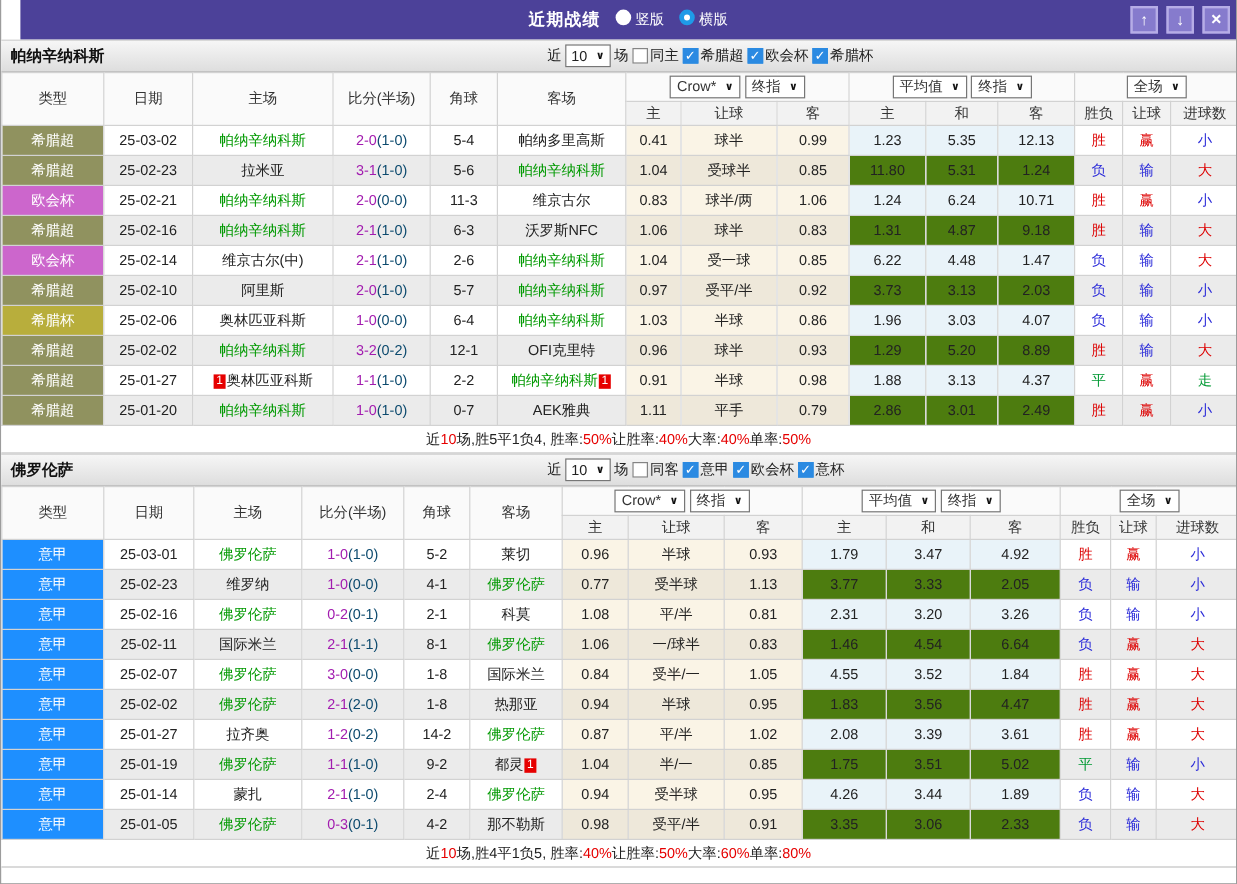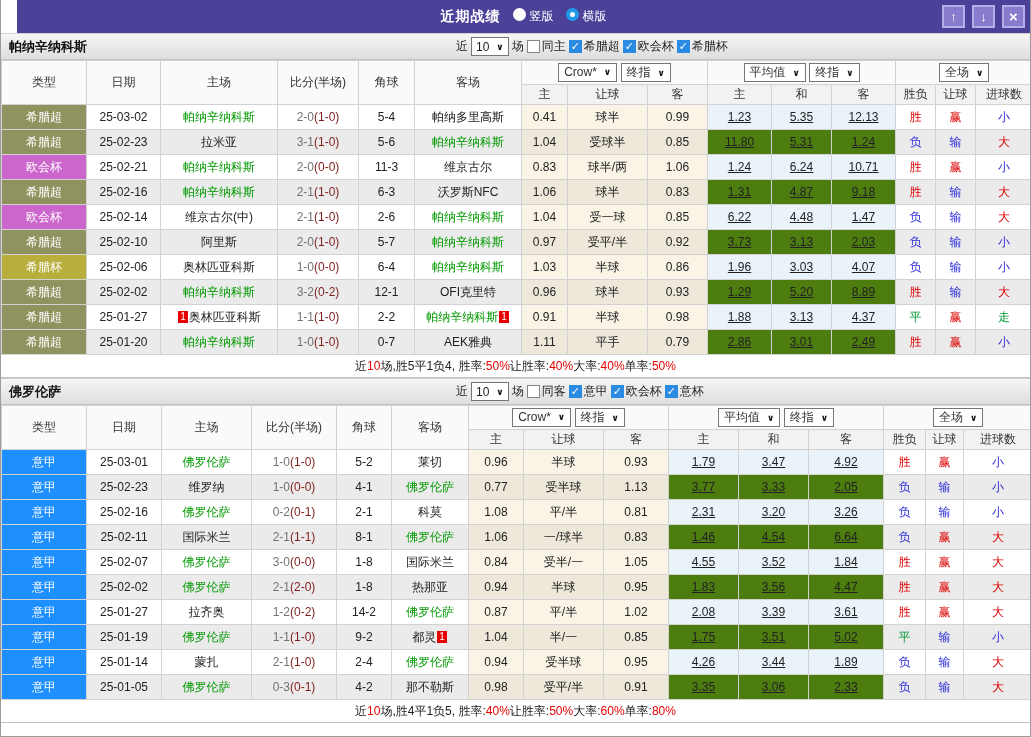--- a/index.html
+++ b/index.html
@@ -34,25 +34,25 @@
   table { border-collapse:collapse; table-layout:fixed; width:1031px; }
   th, td { border:1px solid #d2d2d2; text-align:center; padding:0; height:25px; overflow:hidden; white-space:nowrap; }
   thead th { background:#f0f0f0; font-weight:normal; color:#333; }
   thead tr.ddrow th { background:#fafafa; height:24px; }
   thead tr.subrow th { height:20px; background:#f2f2f2; }
   tbody tr { background:#fff; }
   tbody tr.alt { background:#ebebeb; }
   td.type { color:#fff; }
   td.as { background:#faf4e6; }
   tr.alt td.as { background:#eee8da; }
-  td.eu { background:#e9f3f9;text-decoration:underline; }
+  td.eu { background:#e9f3f9; }
   tr.alt td.eu { background:#4d7c0f; }
   .focus { color:#009900; }
-  .score-main { color:#737373; }
-  .score-half { color:#7f1d1d; }
+  .score-main { color:#a21caf; }
+  .score-half { color:#0c4a6e; }
   .r { color:#dd0000; }
   .b { color:#2b2bd9; }
   .g { color:#009933; }
   .redcard { display:inline-block; background:#e60000; color:#fff; font-size:10px; line-height:12px; padding:0 2px; margin:0 1px; vertical-align:1px; }
 
   .summary-row { height:23px; border-bottom:1px solid #c2c2c2; display:flex; align-items:center; justify-content:center; background:#fff; }
   .summary-row .red { color:#e60000; }
 </style>
 </head>
 <body>

